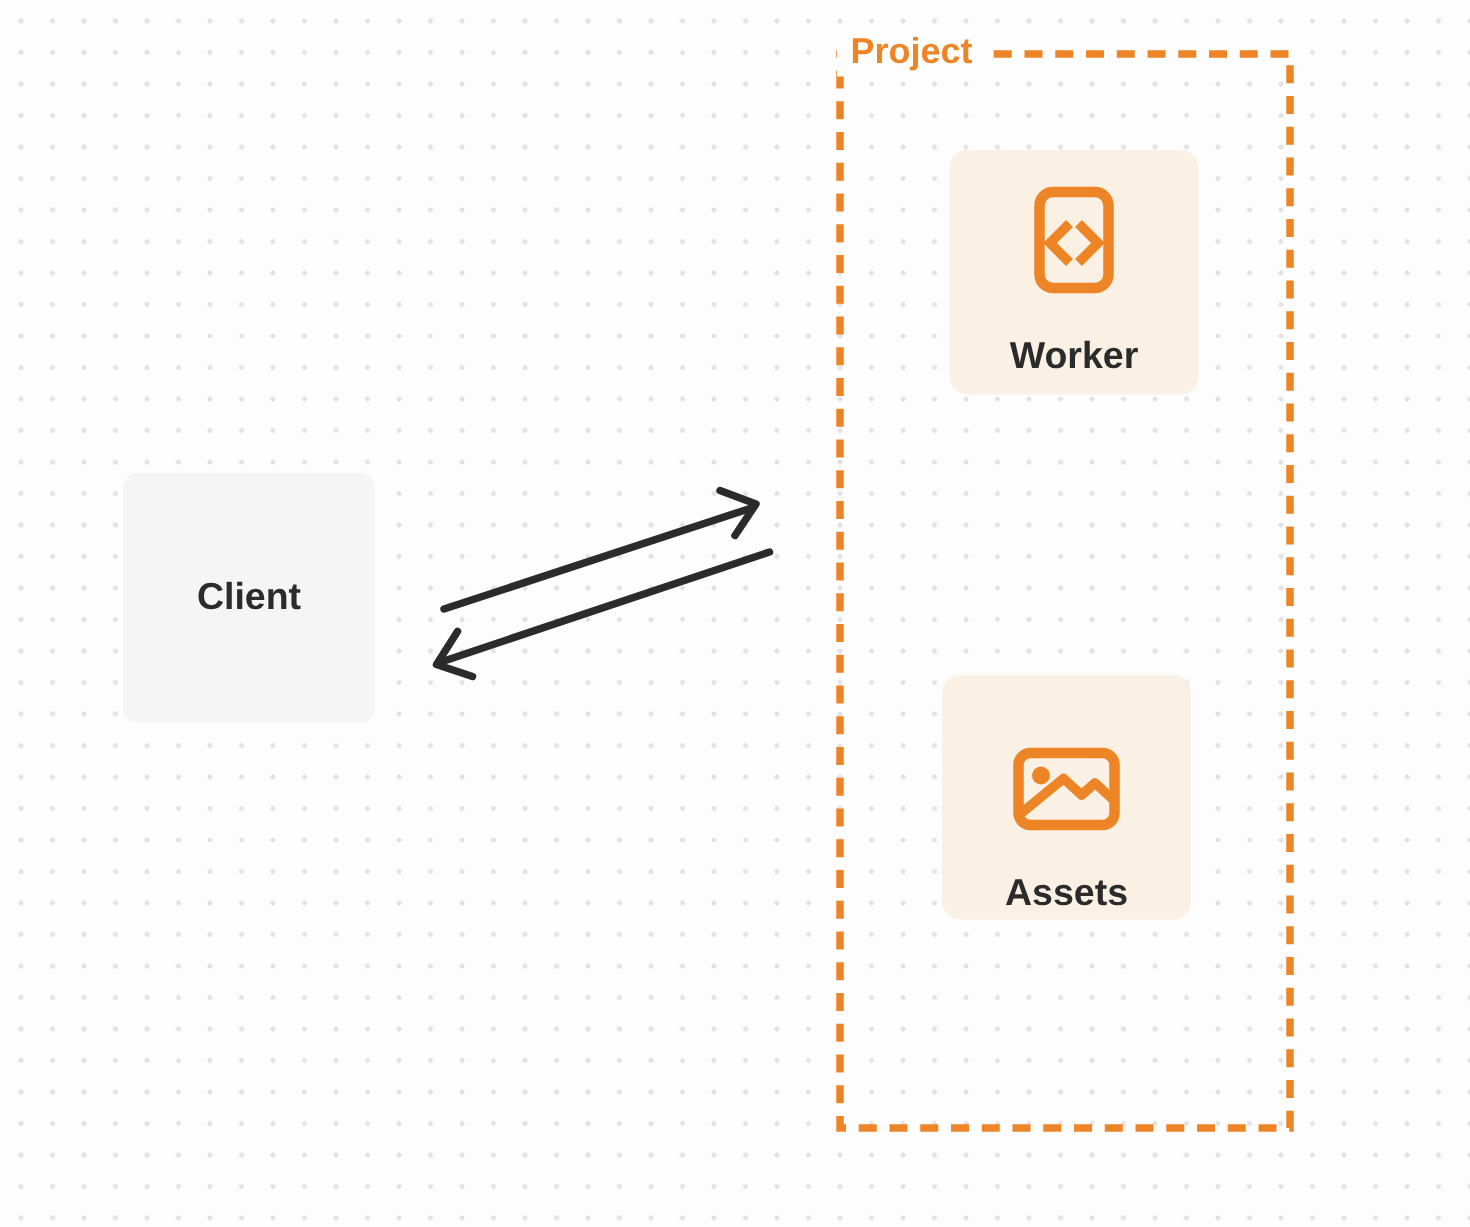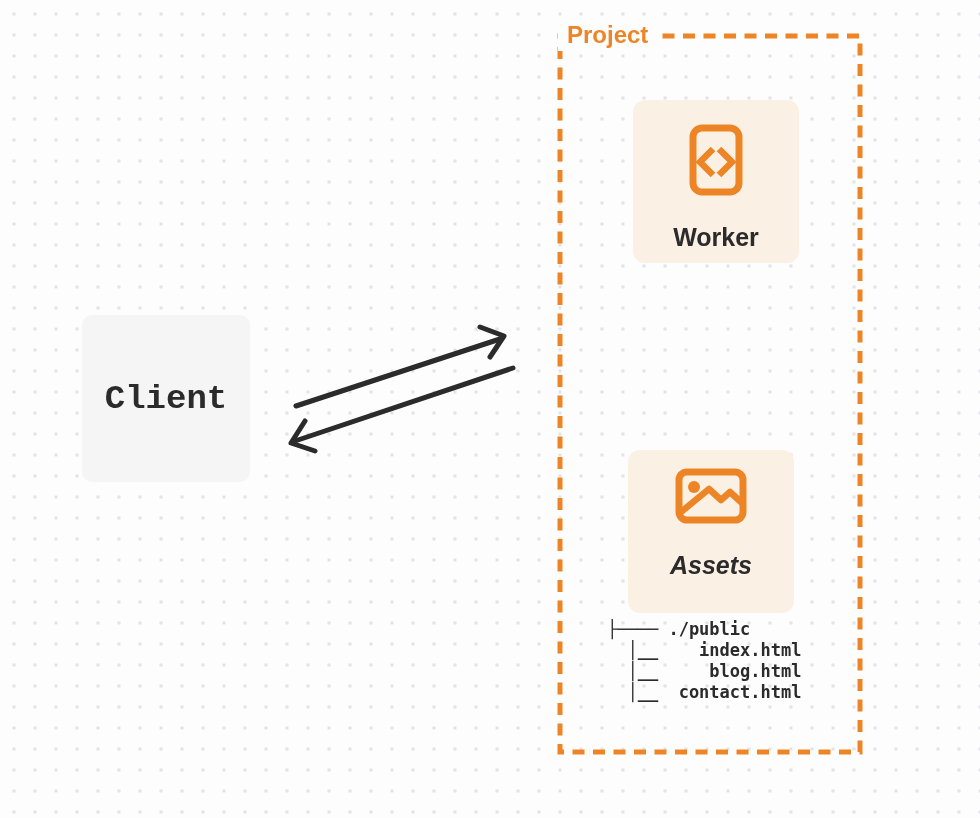--- a/index.html
+++ b/index.html
@@ -38,28 +38,27 @@
     justify-content: center;
   }
   .worker-box {
     left: 633px; top: 100px; width: 166px; height: 163px;
     background: var(--cream); border-radius: 12px;
     padding-top: 24px;
   }
   .assets-box {
     left: 628px; top: 450px; width: 166px; height: 163px;
     background: var(--cream); border-radius: 12px;
-    padding-top: 18px;
-    font-style: italic;
+    padding-top: 48px;
   }
   .node-label {
     font-size: 25px; font-weight: 700; color: var(--dark);
     line-height: 30px; margin-top: 26px;
   }
-  .client-label { font-size: 34px; font-weight: 700; color: var(--dark); font-family: Liberation Mono, monospace; }
+  .client-label { font-size: 25px; font-weight: 700; color: var(--dark); }
   .icon { color: var(--orange); display: block; }
 
   .project-label-wrap {
     position: absolute; left: 558px; top: 19px; width: 304px;
     display: flex; justify-content: flex-start; pointer-events: none;
   }
   .project-label {
     background: var(--page_bg);
     padding: 0 9px;
     font-size: 24px; font-weight: 700; color: var(--orange);
@@ -113,18 +112,14 @@
 
   <div class="node assets-box">
     <svg class="icon" width="72" height="56" viewBox="0 0 72 56">
       <rect x="4" y="4" width="64" height="48" rx="8" fill="none" stroke="currentColor" stroke-width="7"></rect>
       <circle cx="19" cy="19" r="6" fill="currentColor"></circle>
       <polyline points="6,44 34,21 46,32 55,24 67,35" fill="none" stroke="currentColor" stroke-width="6.5" stroke-linecap="round" stroke-linejoin="round"></polyline>
     </svg>
     <div class="node-label">Assets</div>
   </div>
 
-  <pre class="file-tree">├──── ./public
-  │__    index.html
-  │__     blog.html
-  │__  contact.html</pre>
 
 </div>
 
 </body></html>

